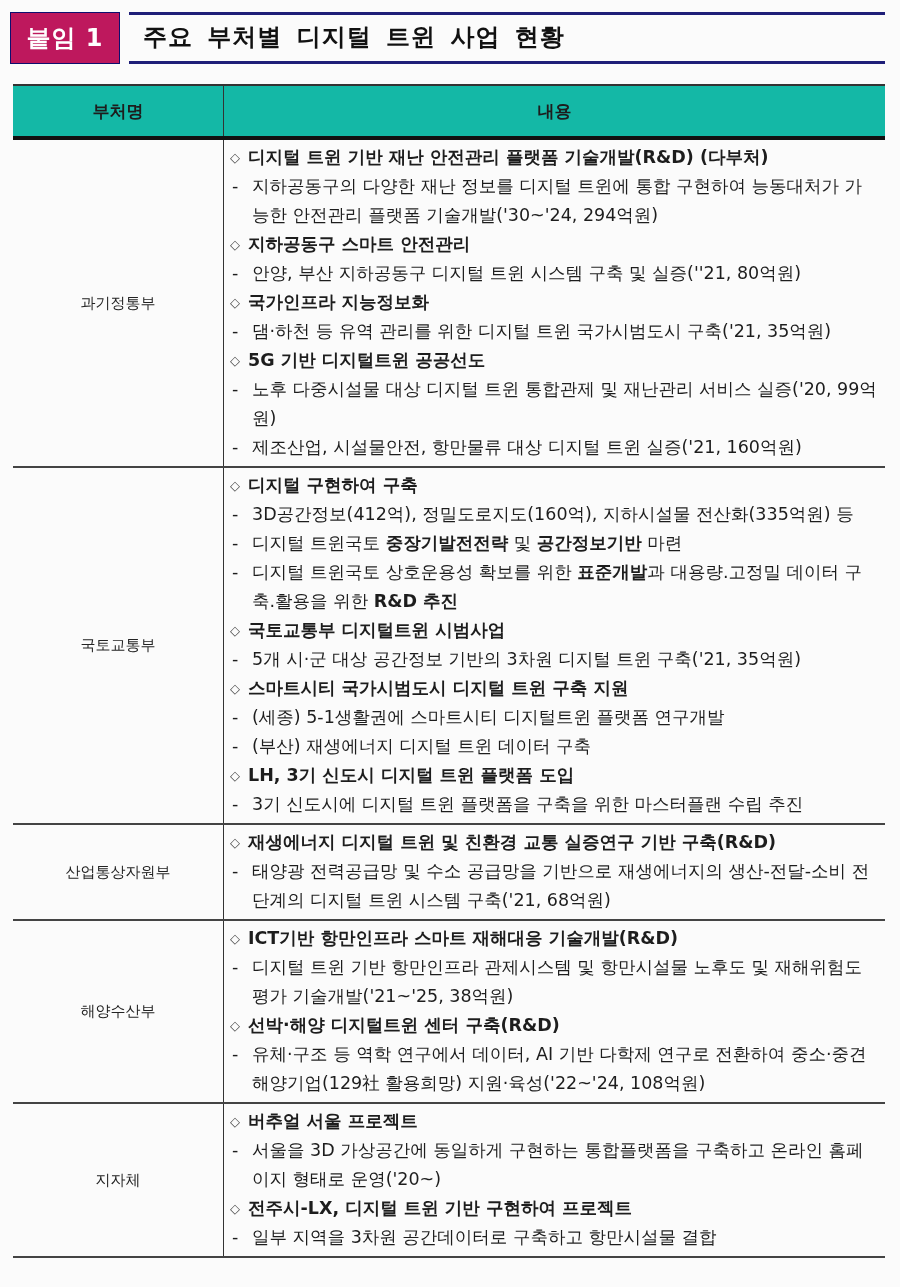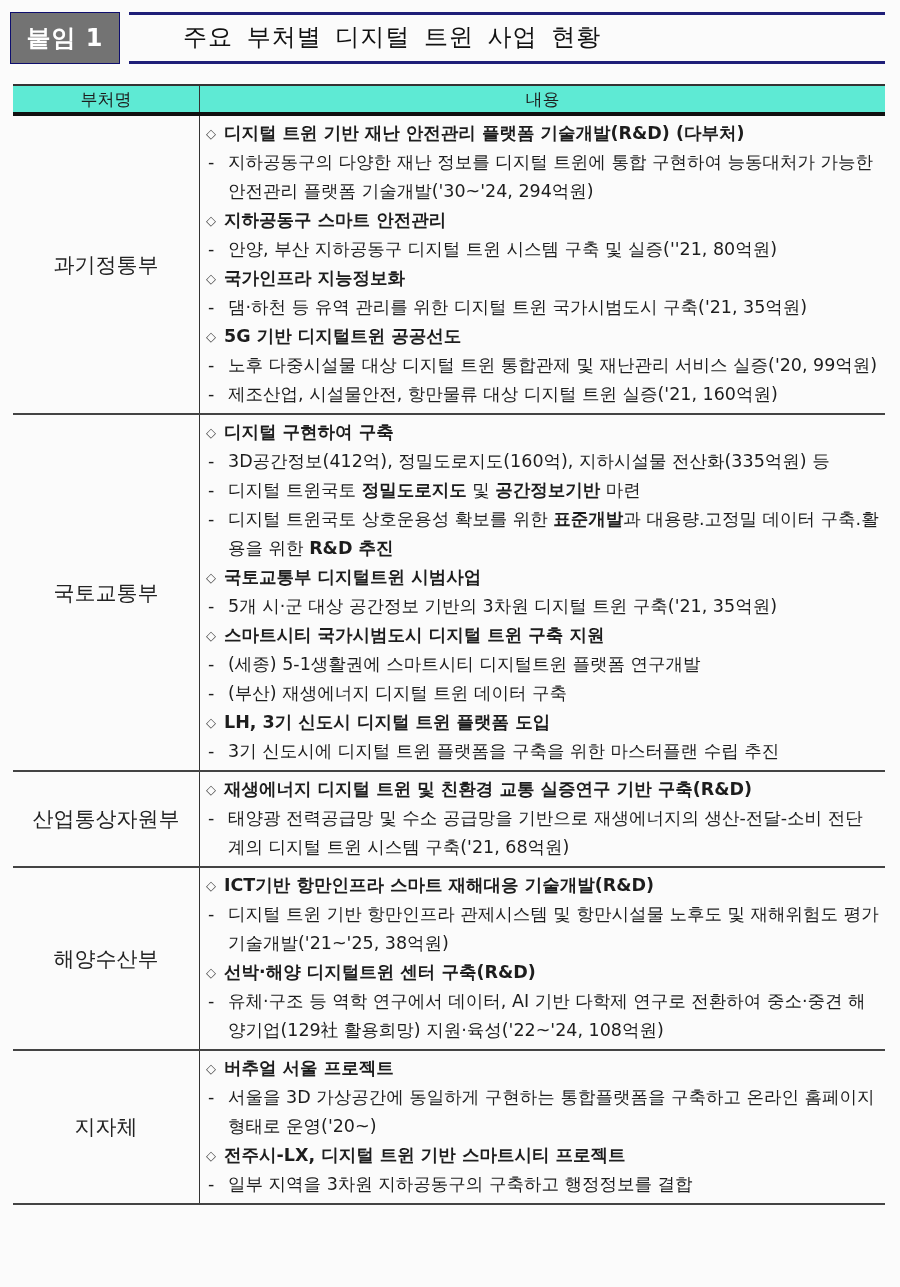--- a/index.html
+++ b/index.html
@@ -1,33 +1,33 @@
 <!DOCTYPE html>
 <html><head>
 <meta charset="utf-8">
 <style>
   html, body { margin:0; padding:0; background:#fbfbfb; }
   body { width:900px; height:1287px; position:relative; overflow:hidden;
          font-family:"DejaVu Sans", "Liberation Sans", sans-serif; color:#1d1d1d; }
   .title-wrap { position:absolute; left:10px; top:12px; width:875px; height:52px; }
-  .badge { position:absolute; left:0; top:0; width:108px; height:50px; background:#737373;
+  .badge { position:absolute; left:0; top:0; width:108px; height:50px; background:#be185d;
            border:1px solid #0e0e6e; color:#fff; font-weight:bold; font-size:24px;
            display:flex; align-items:center; justify-content:center; letter-spacing:1px; }
   .title-lines { position:absolute; left:119px; top:0; right:0; height:52px; }
   .title-lines .line-top { position:absolute; left:0; right:0; top:0; height:3px; background:#1e1e78; }
   .title-lines .line-bot { position:absolute; left:0; right:0; bottom:0; height:3px; background:#1e1e78; }
-  .title-text { position:absolute; left:14px; top:9px; font-size:24px; font-weight:normal; color:#111;
-                letter-spacing:1px; word-spacing:5px;margin-left:40px; }
+  .title-text { position:absolute; left:14px; top:9px; font-size:24px; font-weight:bold; color:#111;
+                letter-spacing:1px; word-spacing:5px; }
 
   table.main { position:absolute; left:13px; top:84px; width:872px; border-collapse:collapse; }
-  table.main th { background:#5eead4; font-size:17px; font-weight:normal; height:26px; padding:0;
+  table.main th { background:#14b8a6; font-size:17px; font-weight:bold; height:26px; padding:12px;
                   border-top:2px solid #333; border-bottom:4px solid #111; }
   table.main th.c1 { width:186px; border-right:1.5px solid #333; }
   table.main td { vertical-align:middle; padding:0; border-bottom:2px solid #444; }
-  table.main td.dept { width:186px; text-align:center; font-size:21px; border-right:1.5px solid #333; color:#222; }
+  table.main td.dept { width:186px; text-align:center; font-size:15px; border-right:1.5px solid #333; color:#222; }
   table.main td.content { padding:3px 6px 4px 6px; font-size:17.5px; line-height:29px; }
   .item-title { font-weight:bold; display:flex; }
   .diamond { display:inline-block; width:18px; flex:0 0 18px; font-weight:normal; color:#444; font-size:13px; }
   .sub { display:flex; padding-left:2px; }
   .dash { flex:0 0 20px; }
   .sub-text { flex:1; }
   b { font-weight:bold; }
 </style>
 </head>
 <body>
@@ -96,21 +96,21 @@
           <div class="item-title">
             <span class="diamond">◇</span>
             <span>디지털 구현하여 구축</span>
           </div>
           <div class="sub">
             <span class="dash">-</span>
             <span class="sub-text">3D공간정보(412억), 정밀도로지도(160억), 지하시설물 전산화(335억원) 등</span>
           </div>
           <div class="sub">
             <span class="dash">-</span>
-            <span class="sub-text">디지털 트윈국토 <b>정밀도로지도</b> 및 <b>공간정보기반</b> 마련</span>
+            <span class="sub-text">디지털 트윈국토 <b>중장기발전전략</b> 및 <b>공간정보기반</b> 마련</span>
           </div>
           <div class="sub">
             <span class="dash">-</span>
             <span class="sub-text">디지털 트윈국토 상호운용성 확보를 위한 <b>표준개발</b>과 대용량.고정밀 데이터 구축.활용을 위한 <b>R&amp;D 추진</b></span>
           </div>
           <div class="item-title">
             <span class="diamond">◇</span>
             <span>국토교통부 디지털트윈 시범사업</span>
           </div>
           <div class="sub">
@@ -179,22 +179,22 @@
           <div class="item-title">
             <span class="diamond">◇</span>
             <span>버추얼 서울 프로젝트</span>
           </div>
           <div class="sub">
             <span class="dash">-</span>
             <span class="sub-text">서울을 3D 가상공간에 동일하게 구현하는 통합플랫폼을 구축하고 온라인 홈페이지 형태로 운영('20~)</span>
           </div>
           <div class="item-title">
             <span class="diamond">◇</span>
-            <span>전주시-LX, 디지털 트윈 기반 스마트시티 프로젝트</span>
-          </div>
-          <div class="sub">
-            <span class="dash">-</span>
-            <span class="sub-text">일부 지역을 3차원 지하공동구의 구축하고 행정정보를 결합</span>
+            <span>전주시-LX, 디지털 트윈 기반 구현하여 프로젝트</span>
+          </div>
+          <div class="sub">
+            <span class="dash">-</span>
+            <span class="sub-text">일부 지역을 3차원 공간데이터로 구축하고 항만시설물 결합</span>
           </div>
         </td>
       </tr>
     </tbody>
 </table>
 
 </body></html>

